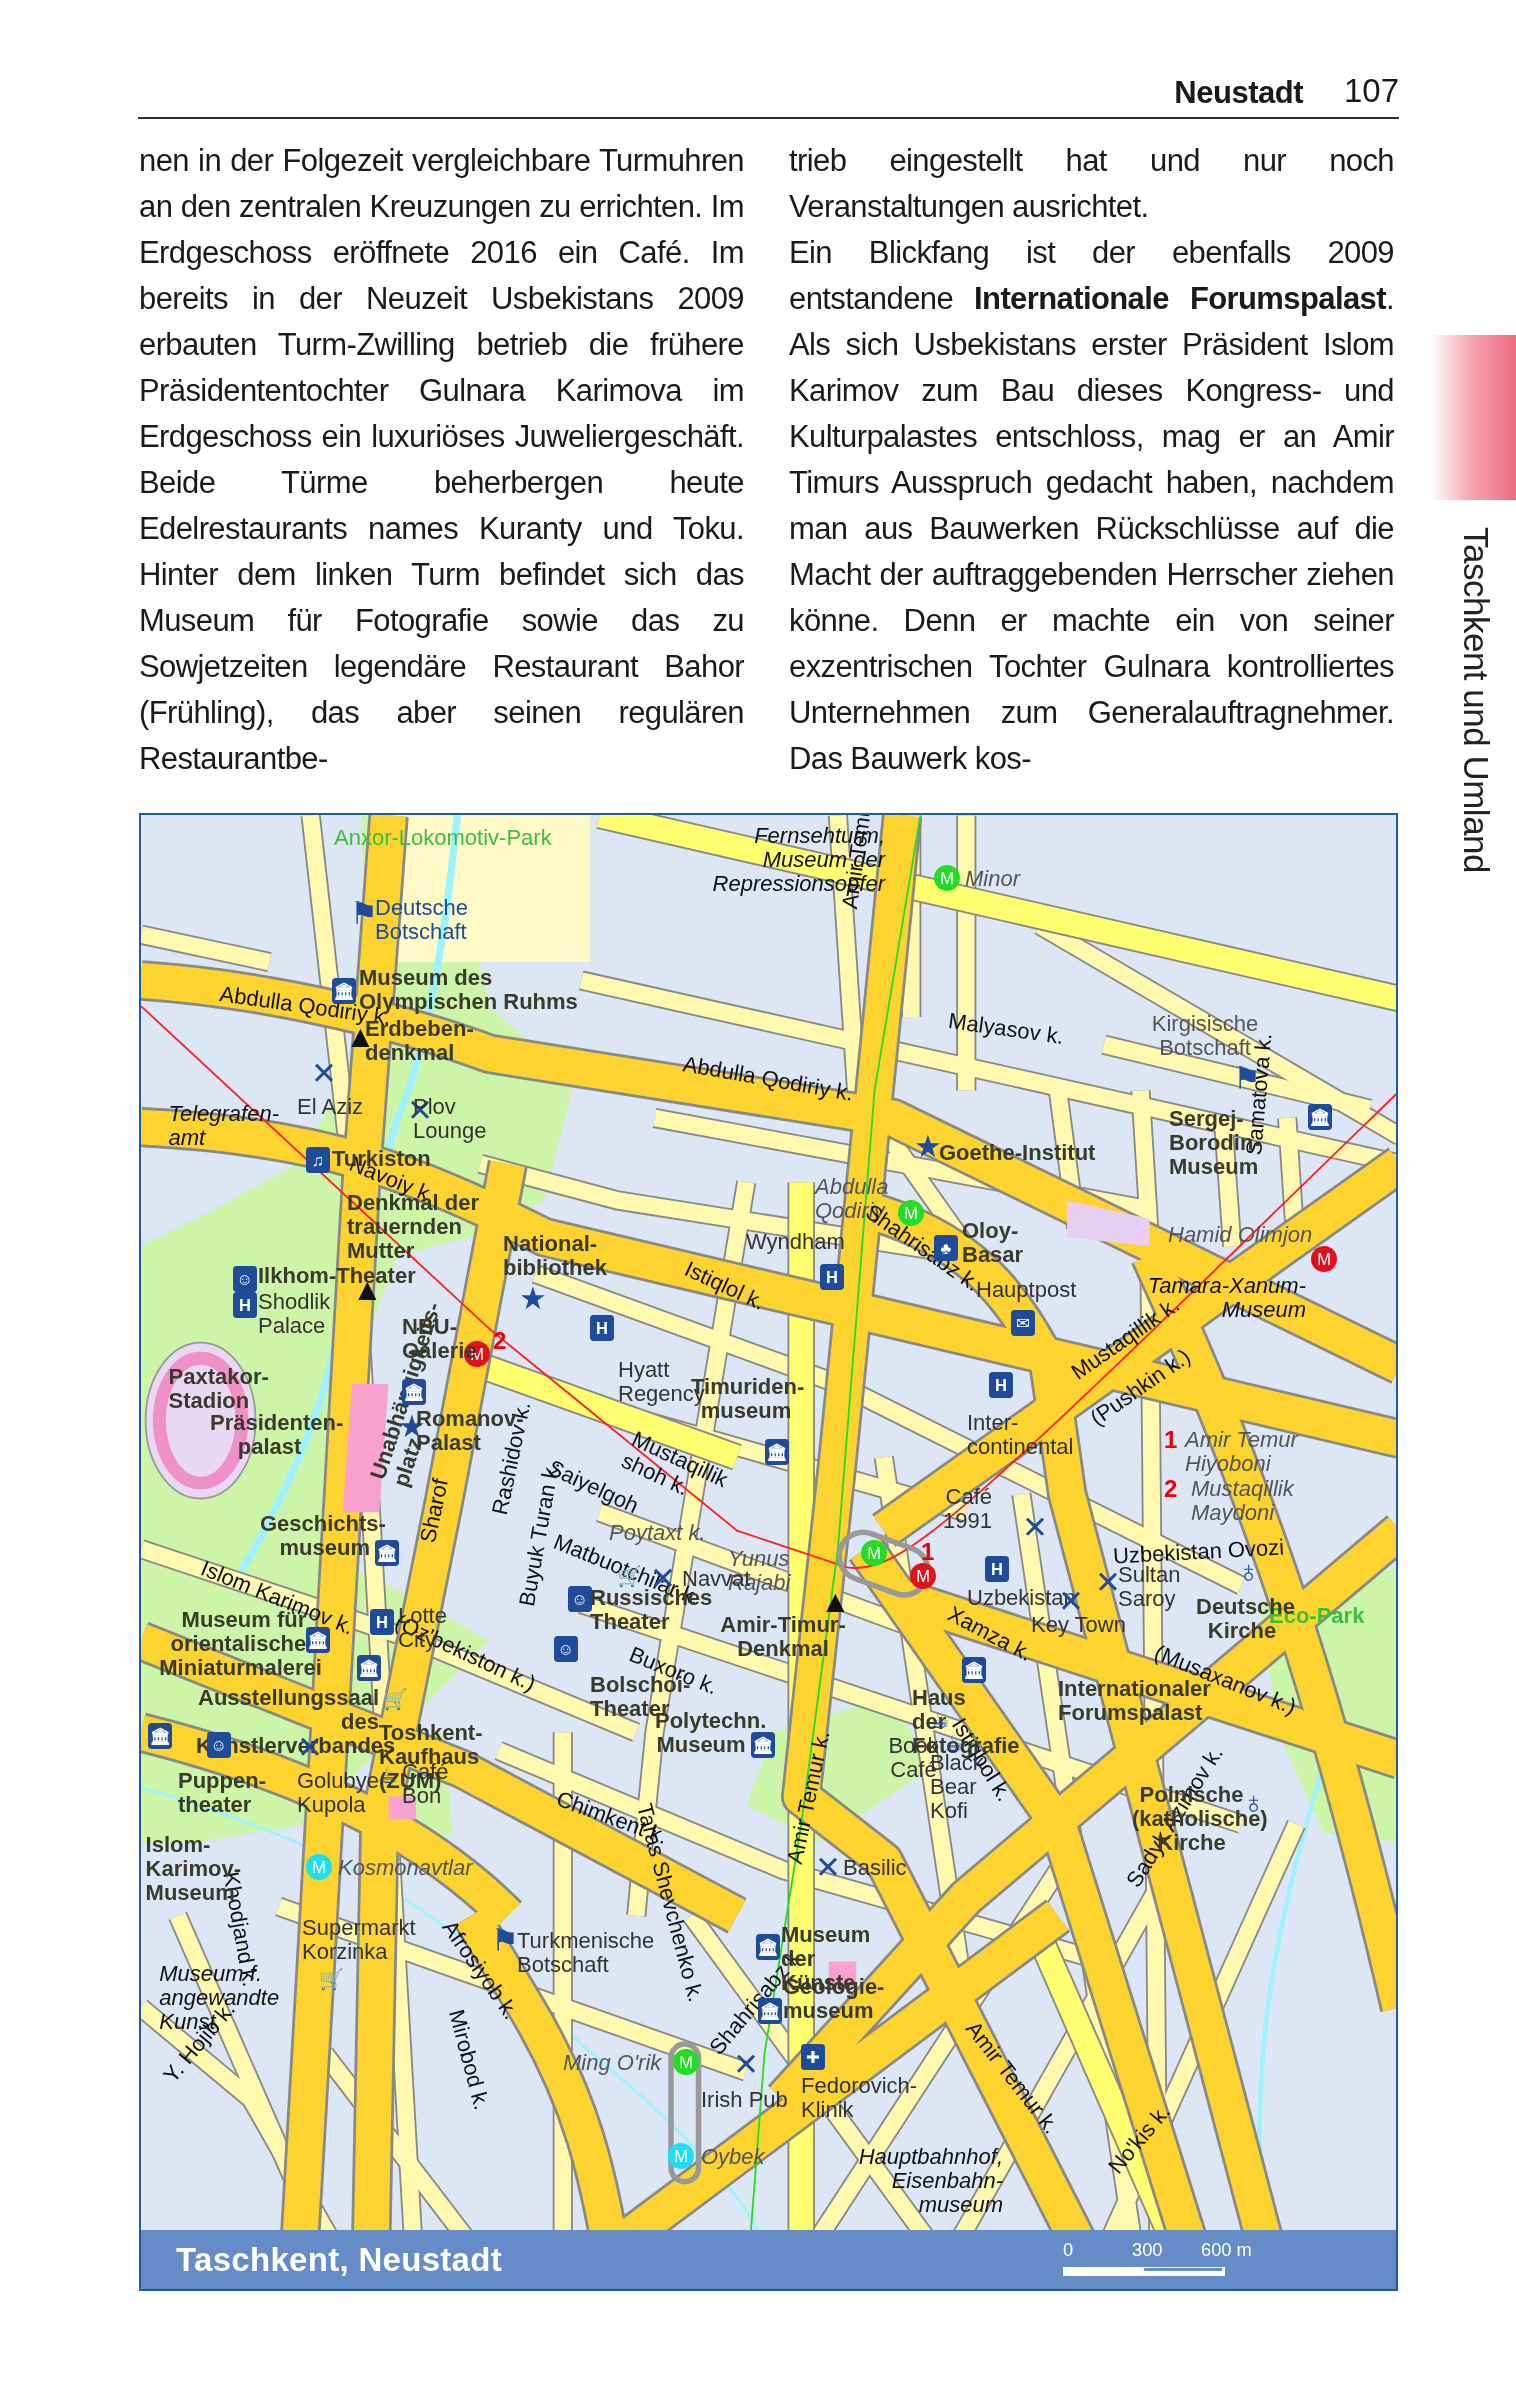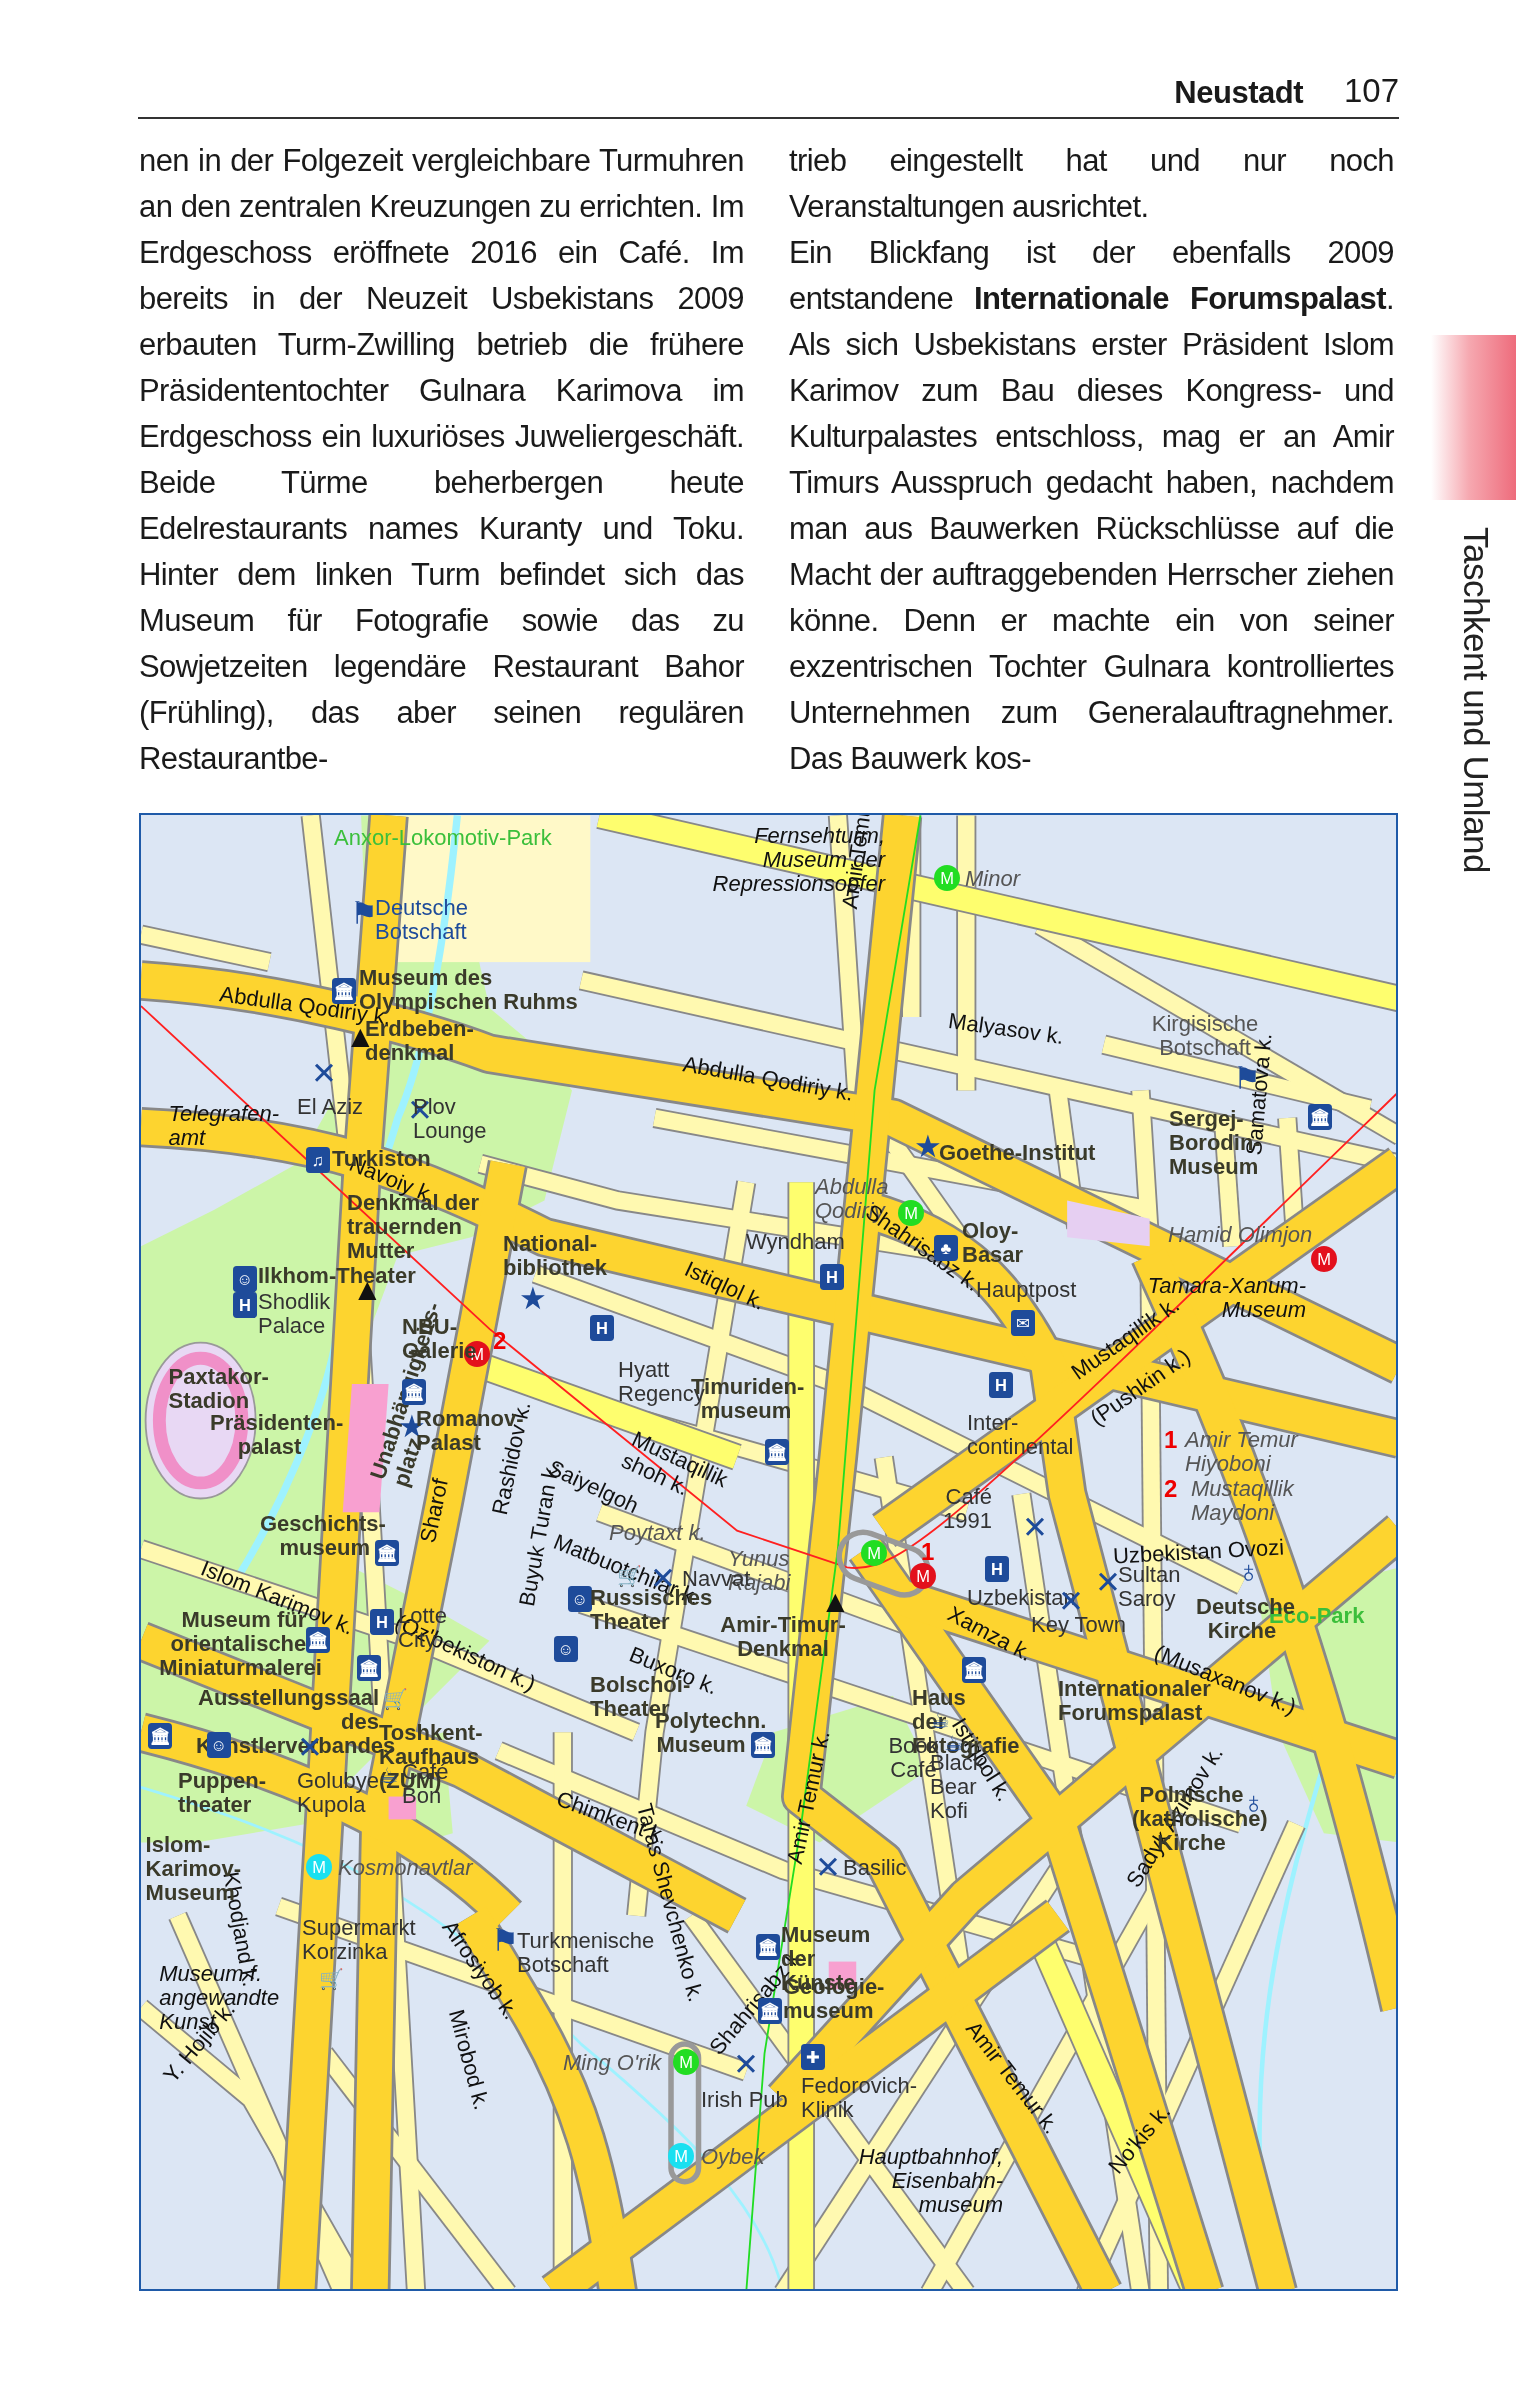--- a/index.html
+++ b/index.html
@@ -381,14 +381,24 @@
   <div class="lbl" style="left:376px;top:1114px;white-space:normal;width:110px;">Turkmenische Botschaft</div>
   <div class="icon" style="left:615px;top:1119px;">🏛</div>
   <div class="lbl b" style="left:640px;top:1108px;white-space:normal;width:101px;">Museum der Künste</div>
   <div class="icon" style="left:617px;top:1183px;">🏛</div>
   <div class="lbl b" style="left:642px;top:1160px;white-space:normal;width:92px;">Geologie-museum</div>
   <div class="glyph" style="left:592px;top:1234px;">✕</div>
   <div class="lbl" style="left:560px;top:1273px;">Irish Pub</div>
   <div class="icon" style="left:660px;top:1229px;">✚</div>
   <div class="lbl" style="left:660px;top:1259px;white-space:normal;width:101px;">Fedorovich-Klinik</div>
 
+  <div class="footer">
+    <div class="title">Taschkent, Neustadt</div>
+    <div class="scale">
+      <span class="t" style="left:0;">0</span>
+      <span class="t" style="left:69px;">300</span>
+      <span class="t" style="left:138px;">600 m</span>
+      <div class="bar"></div>
+      <div class="bar2"></div>
+    </div>
+  </div>
 </div>
 
 
 </body></html>

